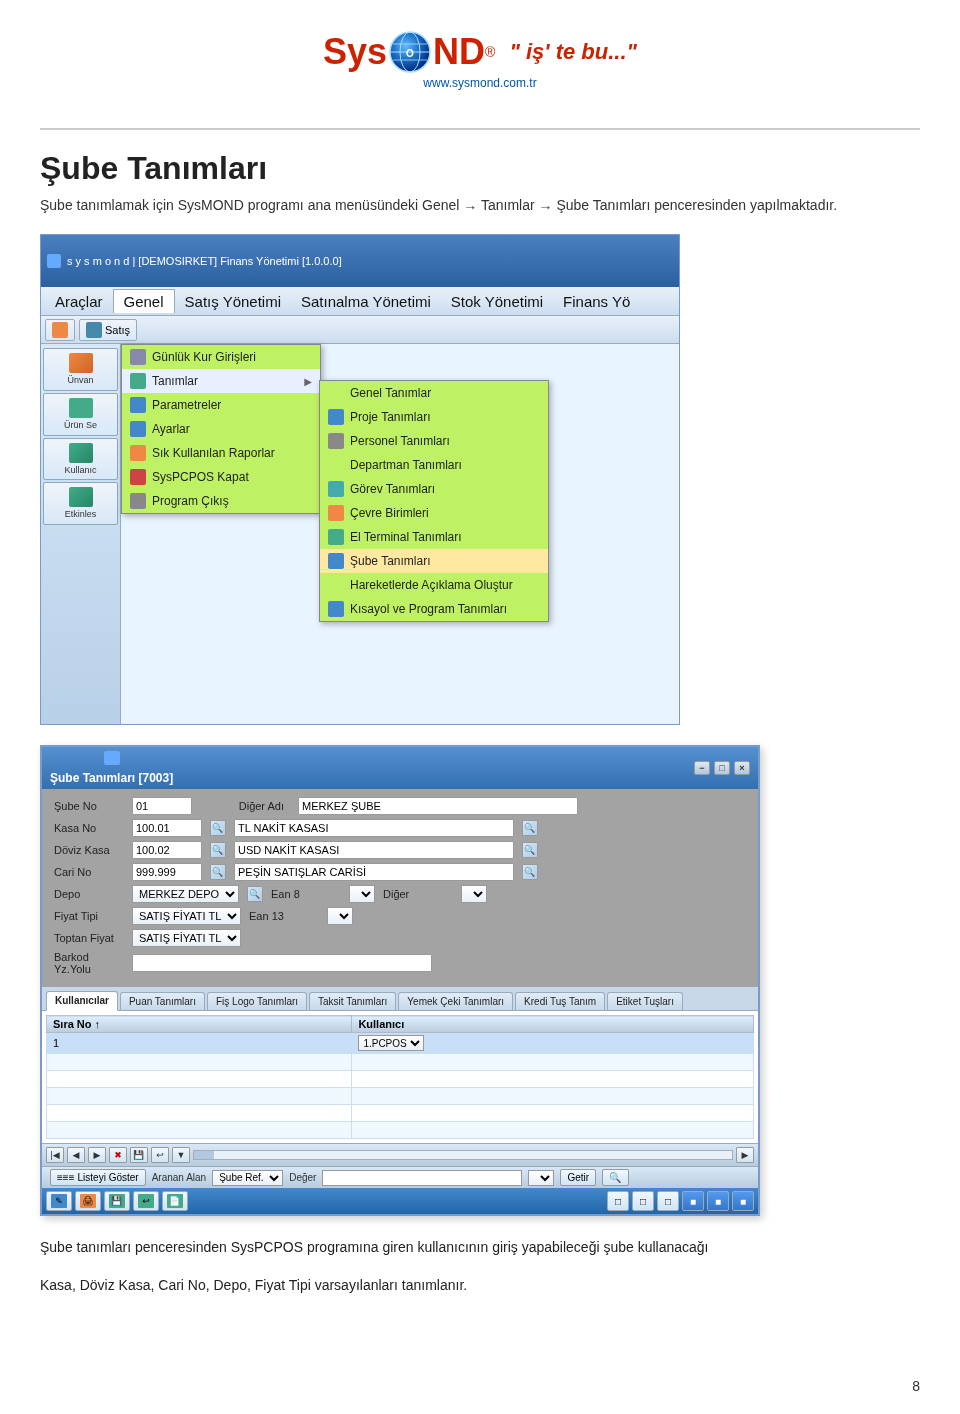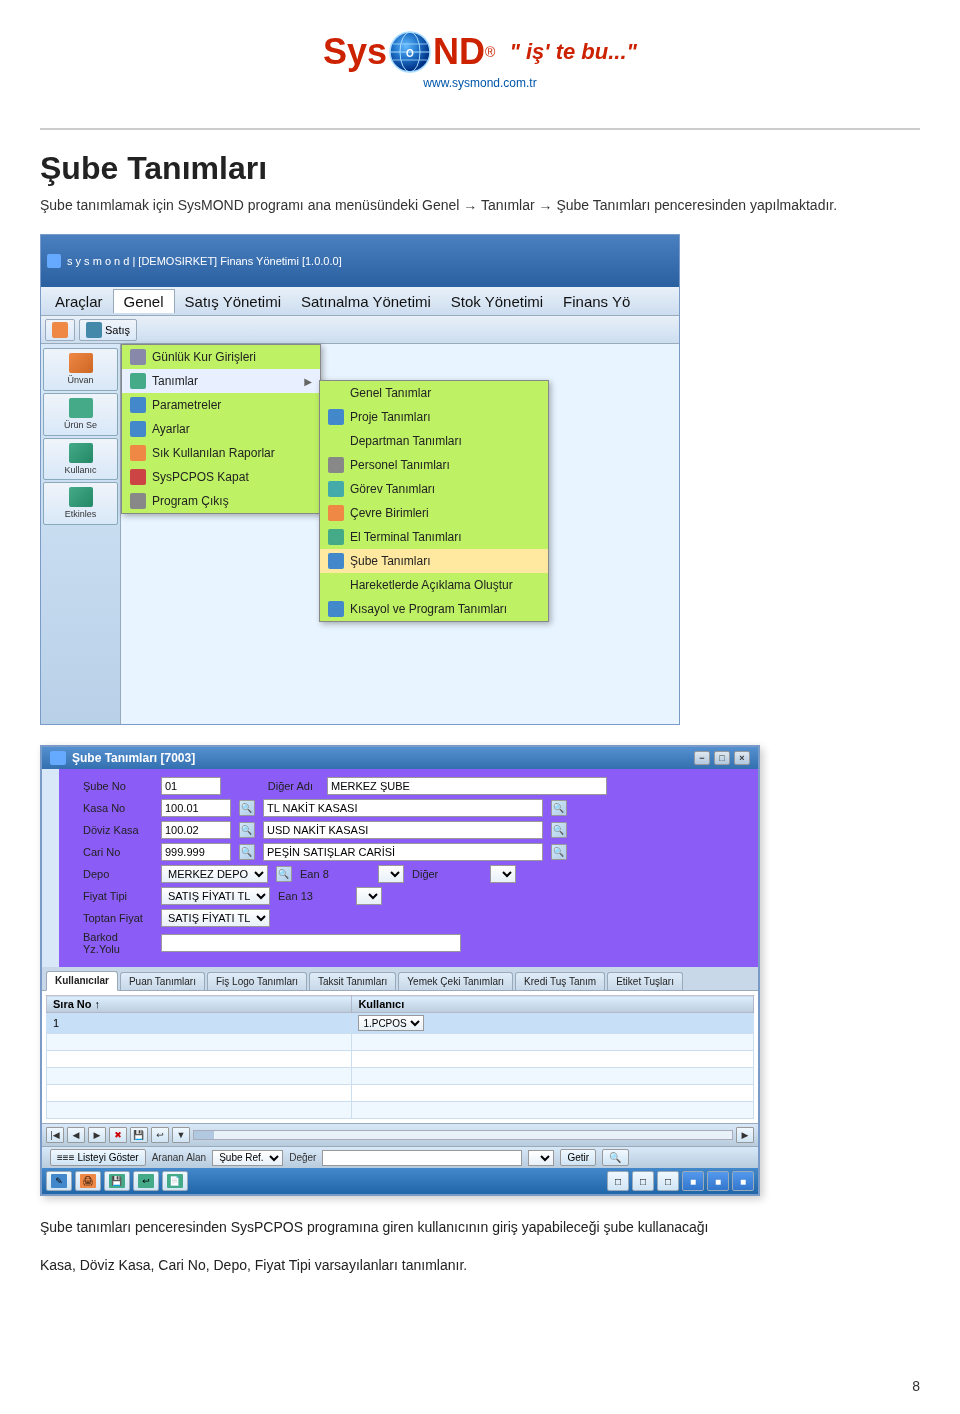--- a/index.html
+++ b/index.html
@@ -231,23 +231,22 @@
       border-radius: 2px;
       display: flex;
       align-items: center;
       justify-content: center;
       font-size: 9px;
       color: #333;
       cursor: pointer;
     }
 
     .form-area {
-      background: #8b5cf6;
-      padding: 8px 24px;
-      margin-left: 17px;
+      background: #a3a3a3;
+      padding: 8px 12px;
     }
 
     .form-row {
       display: flex;
       align-items: center;
       margin-bottom: 4px;
       gap: 8px;
     }
     .form-label {
       font-size: 11px;
@@ -629,26 +628,26 @@
       <div class="dropdown-menu menu2">
         <div class="menu-item">
           <div class="no-icon"></div>
           <span>Genel Tanımlar</span>
         </div>
         <div class="menu-item">
           <div class="mi-icon blue"></div>
           <span>Proje Tanımları</span>
         </div>
         <div class="menu-item">
+          <div class="mi-icon gray"></div>
+          <span>Personel Tanımları</span>
+        </div>
+        <div class="menu-item">
           <div class="no-icon"></div>
           <span>Departman Tanımları</span>
-        </div>
-        <div class="menu-item">
-          <div class="mi-icon gray"></div>
-          <span>Personel Tanımları</span>
         </div>
         <div class="menu-item">
           <div class="mi-icon teal"></div>
           <span>Görev Tanımları</span>
         </div>
         <div class="menu-item">
           <div class="mi-icon orange"></div>
           <span>Çevre Birimleri</span>
         </div>
         <div class="menu-item">
@@ -668,21 +667,21 @@
           <span>Kısayol ve Program Tanımları</span>
         </div>
       </div>
     </div>
   </div>
 </div>
 
 <div class="screenshot2">
 
   <div class="win2-titlebar">
-    <div style="display:flex;align-items:center;gap:6px;">
+    <div style="display:flex;align-items:center;gap:6px;flex-direction:column;">
       <div style="width:16px;height:14px;background:#6af;border-radius:2px;"></div>
       <span>Şube Tanımları  [7003]</span>
     </div>
     <div class="win2-controls">
       <div class="win-ctrl">−</div>
       <div class="win-ctrl">□</div>
       <div class="win-ctrl">×</div>
     </div>
   </div>
 

